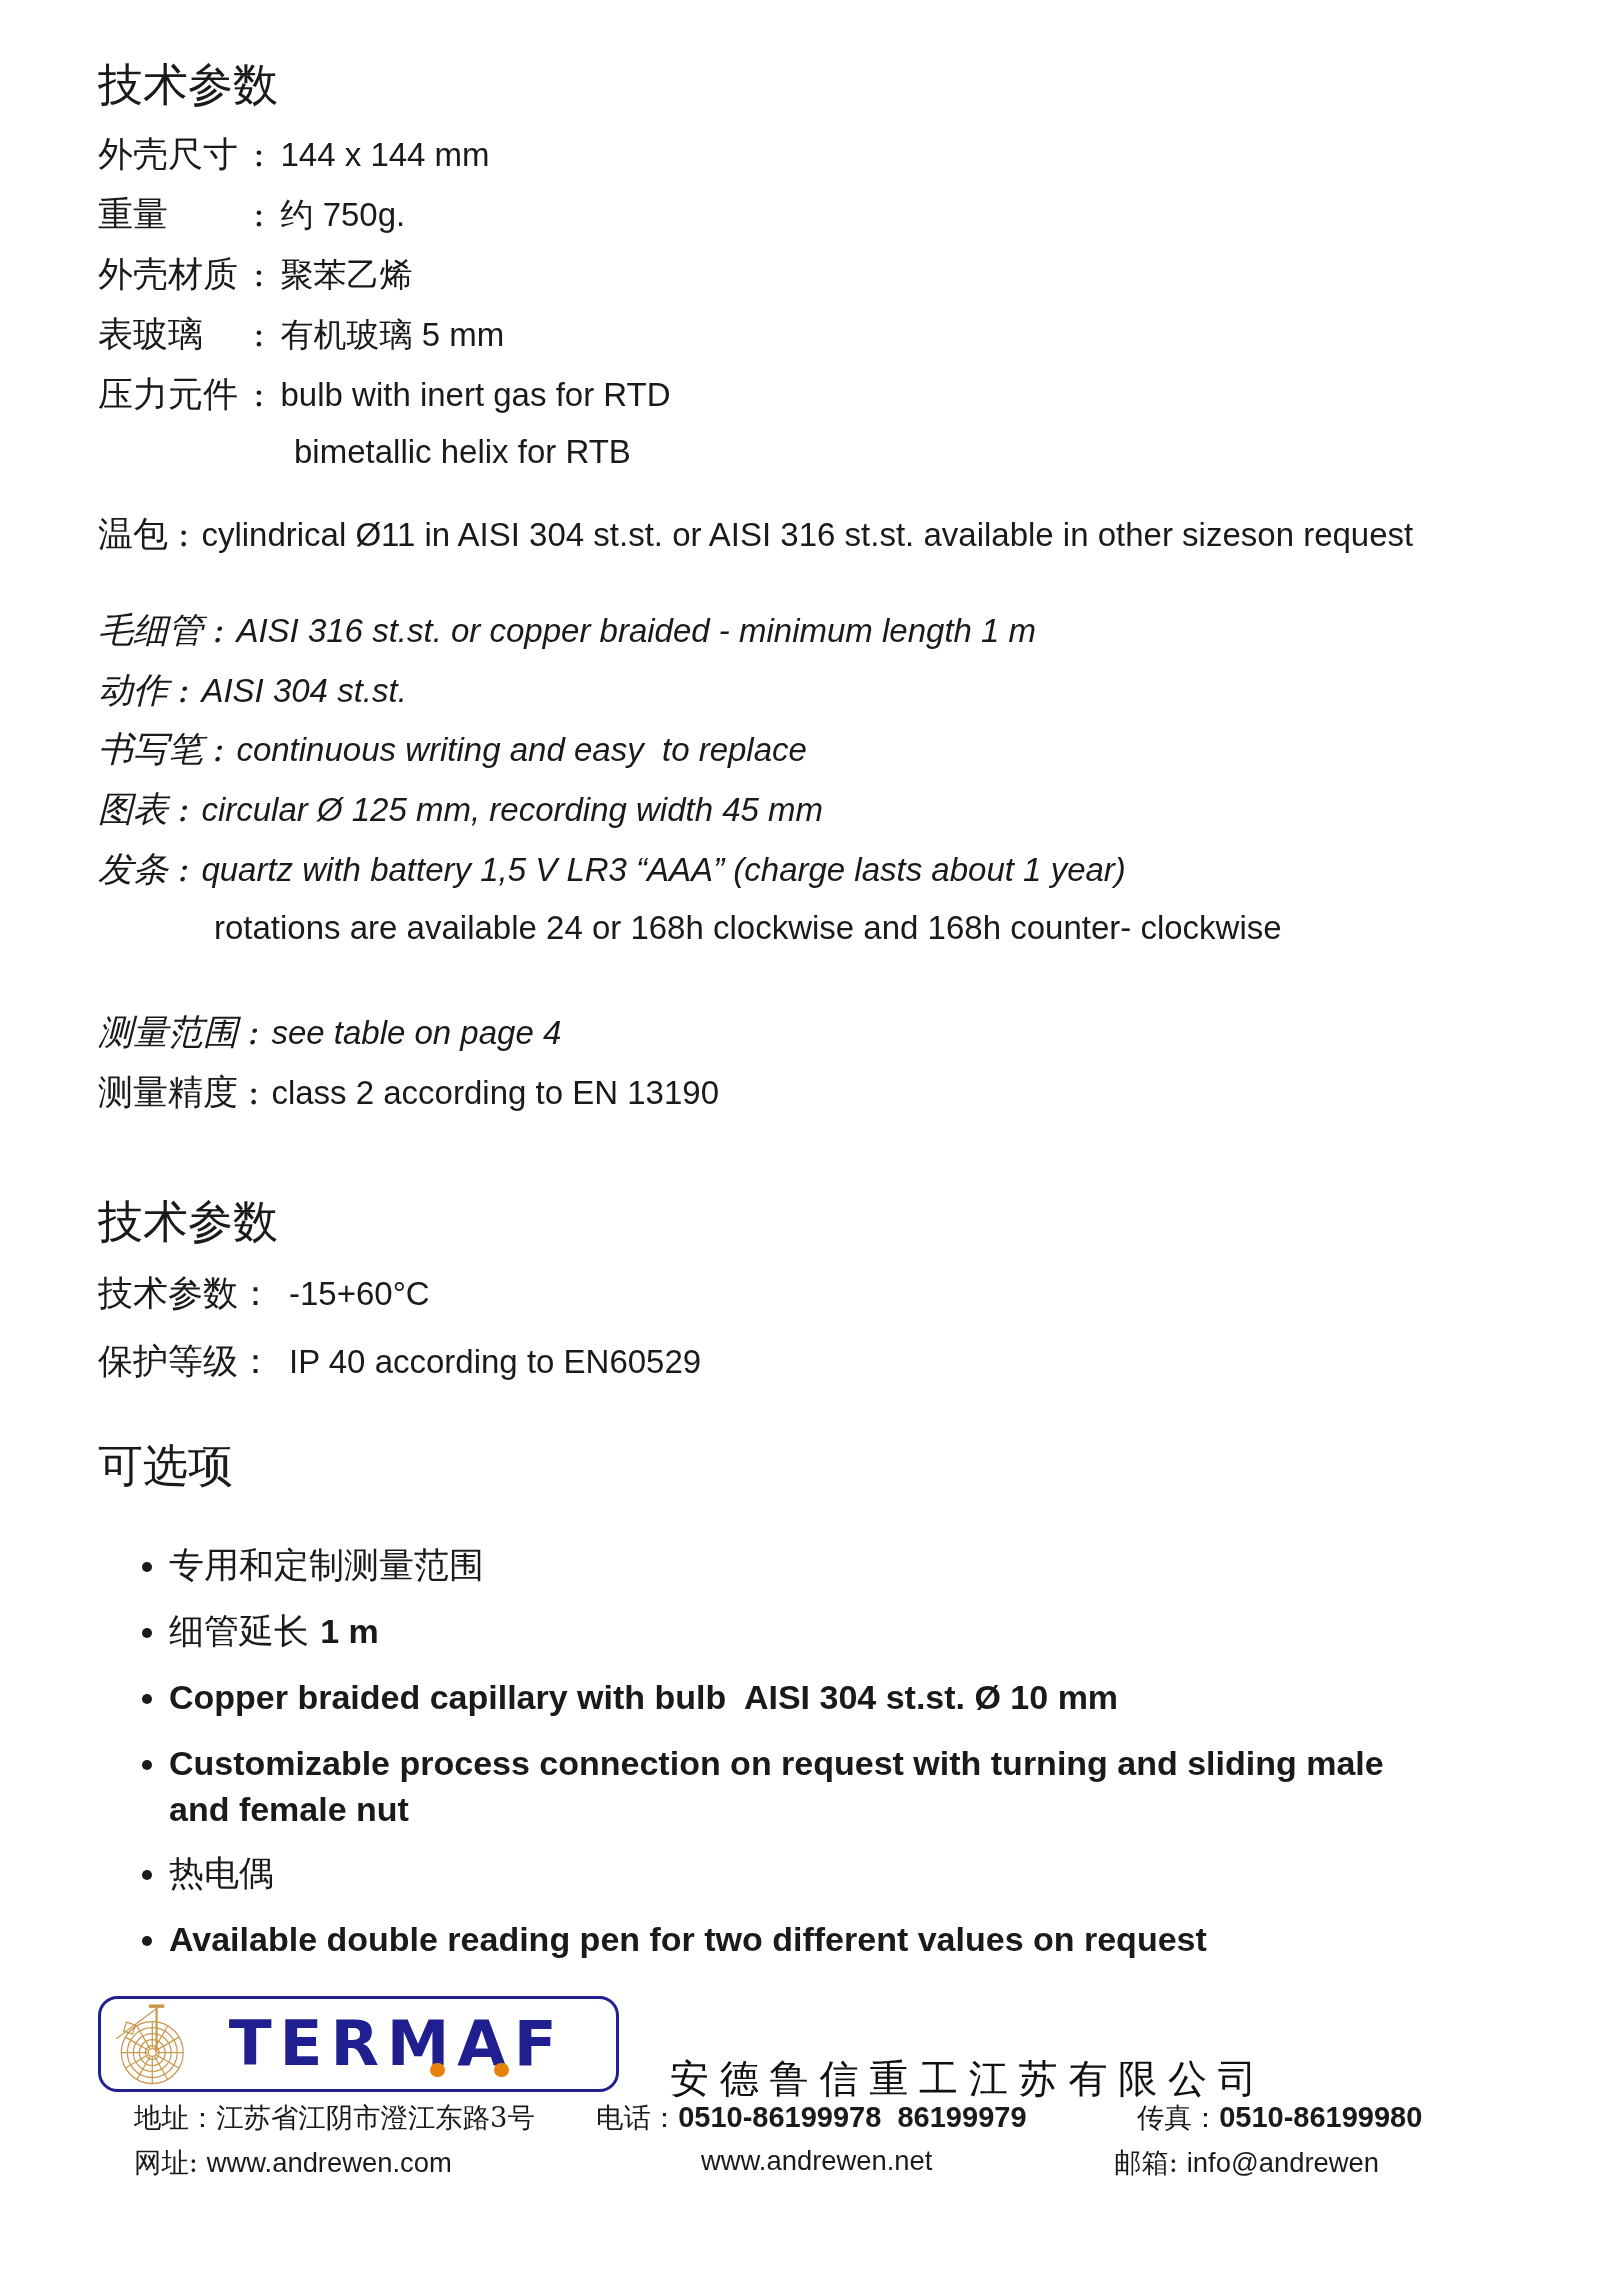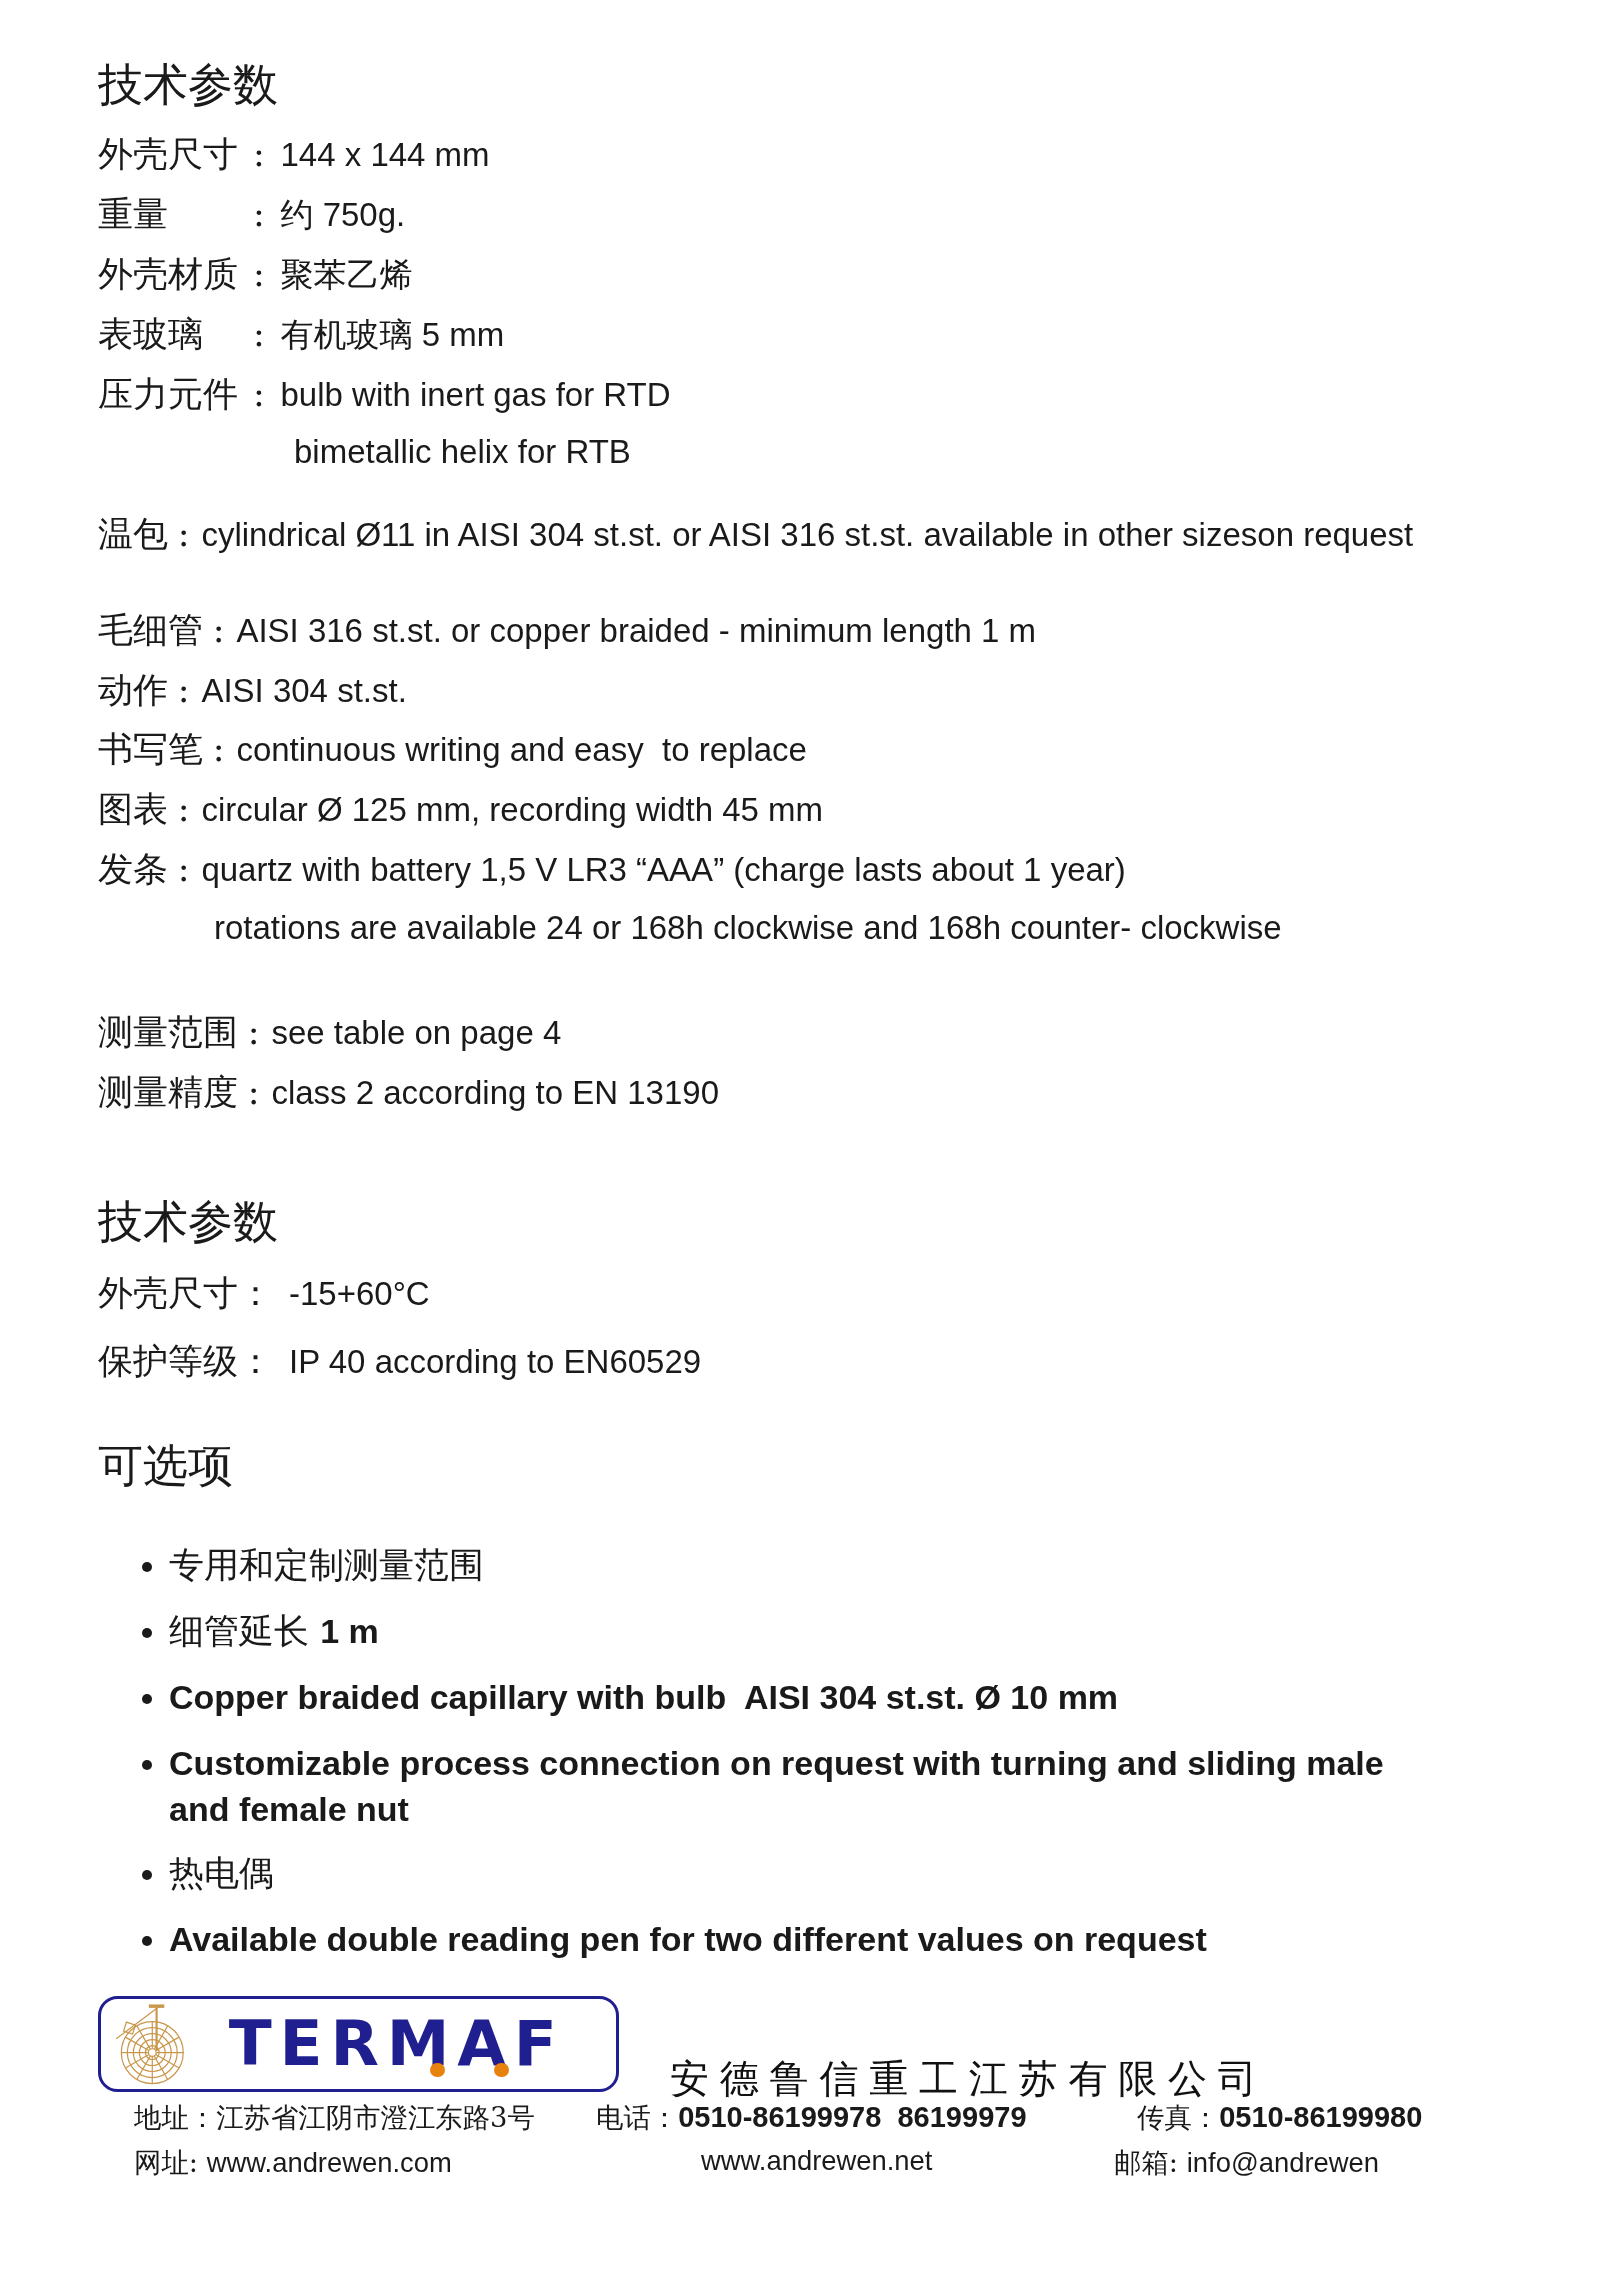--- a/index.html
+++ b/index.html
@@ -32,21 +32,21 @@
 
   
   .lblA { display:inline-block; min-width:155px; }
   .colonA { display:inline-block; margin-right:15.7px; }
 
   
   .colonB { margin:0 11.8px 0 9.8px; }
 
   .cont1 { font-size:33px; line-height:1.15; margin:0 0 43px 196px; }
   .row-wenbao { margin-bottom:55px; }
-  .row-tight { margin-bottom:19.6px; }
+  .row-tight { margin-bottom:19.6px;font-style:italic; }
   .cont2 { font-size:33px; line-height:1.15; margin:0 0 65px 116px; }
   .row-last { margin-bottom:0; }
 
   
   .row-env { margin-bottom:27.4px; }
   .valEnv { font-size:33px; margin-left:16px; }
 
   
   ul.opts { margin:0; padding:0 0 0 71px; max-width:1264px; list-style:disc; }
   ul.opts li { font-size:34px; line-height:1.3; margin-bottom:20.6px; }
@@ -142,21 +142,21 @@
     <div class="row row-tight">
       <span class="zh">测量范围</span><span class="zh colonB">:</span><span class="val">see table on page 4</span>
     </div>
     <div class="row row-last">
       <span class="zh">测量精度</span><span class="zh colonB">:</span><span class="val">class 2 according to EN 13190</span>
     </div>
 
     <h1 class="h h2">技术参数</h1>
 
     <div class="row row-env">
-      <span class="zh">外壳尺寸：</span><span class="val valEnv">-15+60°C</span>
+      <span class="zh">技术参数：</span><span class="val valEnv">-15+60°C</span>
     </div>
     <div class="row row-last">
       <span class="zh">保护等级：</span><span class="val valEnv">IP 40 according to EN60529</span>
     </div>
 
     <h1 class="h h3">可选项</h1>
 
     <ul class="opts">
       <li><span class="zh">专用和定制测量范围</span><span class="b"></span></li>
       <li><span class="zh">细管延长 </span><span class="b">1 m</span></li>

